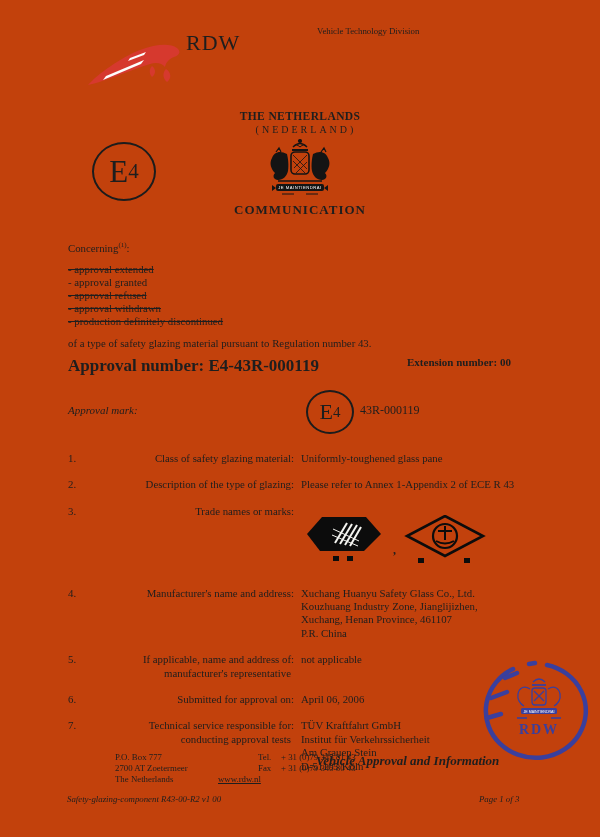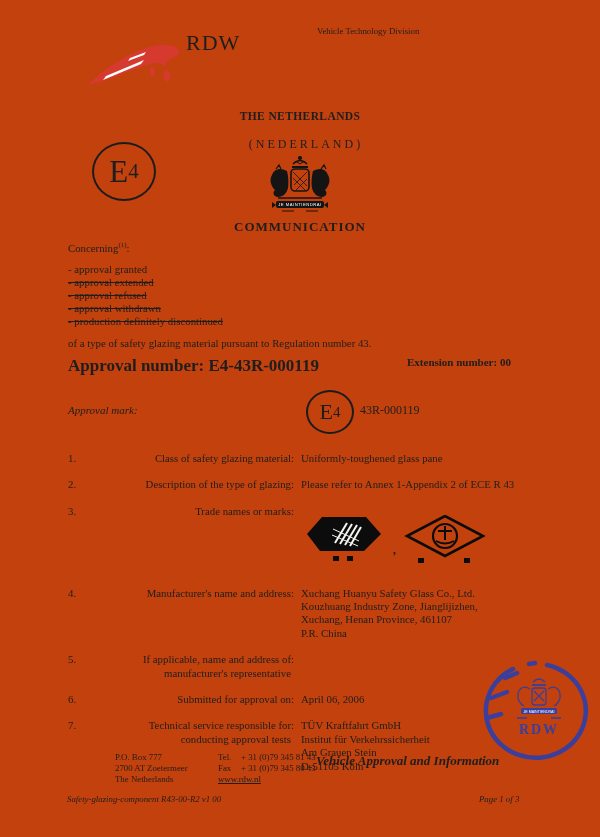--- a/index.html
+++ b/index.html
@@ -8,21 +8,21 @@
     background:#c2410c; overflow:hidden;
     font-family:"Liberation Serif","DejaVu Serif",serif; color:#1e1e1e;
   }
   
   .logo{position:absolute; left:82px; top:36px; width:104px; height:58px;}
   .org-title{position:absolute; left:186px; top:30px; font-size:22px; letter-spacing:1px;}
   .division{position:absolute; left:317px; top:26px; font-size:8.8px;}
   
   .masthead{position:absolute; top:110px; left:0; width:100%; text-align:center;}
   .country{font-weight:bold; font-size:11.5px; letter-spacing:.4px;}
-  .country-alt{font-size:12px; letter-spacing:3px; margin-top:15px;padding-left:12px;}
+  .country-alt{font-size:10px; letter-spacing:3px; margin-top:2px;padding-left:12px;}
   .arms-wrap{margin-top:3px; height:58px;}
   .doc-title{font-weight:bold; font-size:13px; letter-spacing:1px; margin-top:6px;}
   
   .e-mark{border:2.5px solid #1c1c1c; border-radius:50%; display:flex; align-items:center; justify-content:center; background:transparent;}
   .e-mark-large{position:absolute; left:92px; top:142px; width:60px; height:55px;}
   .e-mark-large .e{font-size:31px; line-height:1;}
   .e-mark-large .n{font-size:21px; line-height:1;}
   .e-mark-small{position:absolute; left:306px; top:390px; width:44px; height:40px; border-width:2px;}
   .e-mark-small .e{font-size:22px; line-height:1;}
   .e-mark-small .n{font-size:15px; line-height:1;}
@@ -46,21 +46,21 @@
   .cell-colon{width:10px; flex:0 0 10px;}
   .cell-value{flex:1; white-space:pre-line; line-height:13.4px;}
   .row-trademarks{margin-bottom:10px;}
   .logos{display:flex; align-items:flex-end; gap:8px; margin-left:4px; margin-top:-3px; height:48px;}
   .logo-comma{font-size:12px; font-weight:bold; padding-bottom:6px;}
   
   .stamp{position:absolute; left:477px; top:656px; width:118px; height:108px;}
   
   .footer-address{position:absolute; left:115px; top:752px; font-size:8.8px; line-height:11px;}
   .footer-contacts{position:absolute; left:218px; top:752px; font-size:8.8px; line-height:11px;}
-  .contact-key{display:inline-block; width:23px;}
+  .contact-key{display:inline-block; width:23px;margin-left:40px;}
   .website{color:#1e1e1e; text-decoration:underline;}
   .footer-tagline{position:absolute; left:316px; top:753px; font-size:13px; font-weight:bold; font-style:italic;}
   .doc-ref{position:absolute; left:67px; top:794px; font-size:8.8px; font-style:italic;}
   .page-num{position:absolute; left:479px; top:794px; font-size:8.8px; font-style:italic;}
 </style>
 </head>
 <body>
 
 <div id="page">
 
@@ -110,22 +110,22 @@
 
   <div class="e-mark e-mark-large">
     <span class="e">E</span>
     <span class="n">4</span>
   </div>
 
   <div class="concerning">
     <div class="concerning-lead">
       <span>Concerning</span><sup>(1)</sup><span>:</span>
     </div>
+    <div class="option struck">- approval extended</div>
     <div class="option">- approval granted</div>
-    <div class="option struck">- approval extended</div>
     <div class="option struck">- approval refused</div>
     <div class="option struck">- approval withdrawn</div>
     <div class="option struck">- production definitely discontinued</div>
     <div class="subject">of a type of safety glazing material pursuant to Regulation number 43.</div>
   </div>
 
   <div class="approval-number">Approval number: E4-43R-000119</div>
   <div class="extension-number">Extension number: 00</div>
 
   <div class="approval-mark-label">Approval mark:</div>
@@ -194,20 +194,21 @@
 Kouzhuang Industry Zone, Jianglijizhen,
 Xuchang, Henan Province, 461107
 P.R. China</div>
     </div>
 
     <div class="row">
       <div class="cell-num">5.</div>
       <div class="cell-label">If applicable, name and address of
 manufacturer's representative</div>
       <div class="cell-colon">:</div>
+      <div class="cell-value">not applicable</div>
     </div>
 
     <div class="row">
       <div class="cell-num">6.</div>
       <div class="cell-label">Submitted for approval on</div>
       <div class="cell-colon">:</div>
       <div class="cell-value">April 06, 2006</div>
     </div>
 
     <div class="row">

